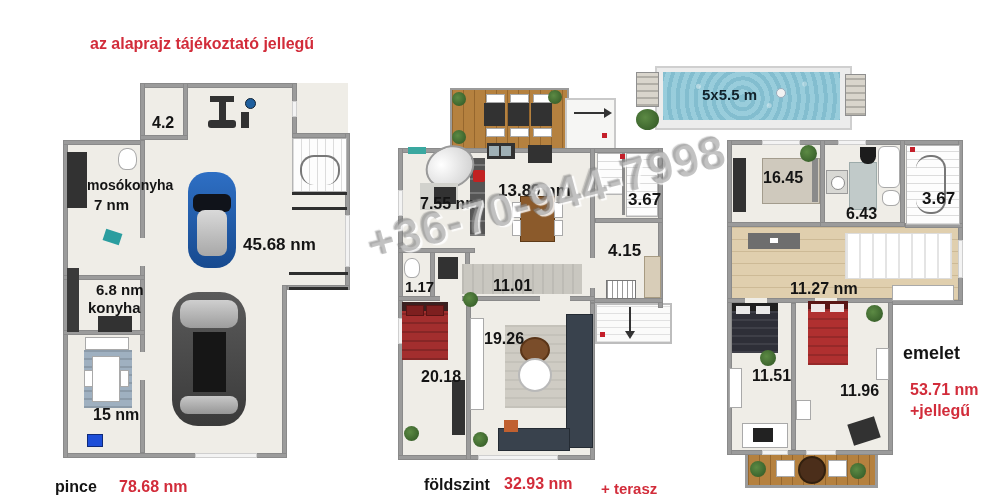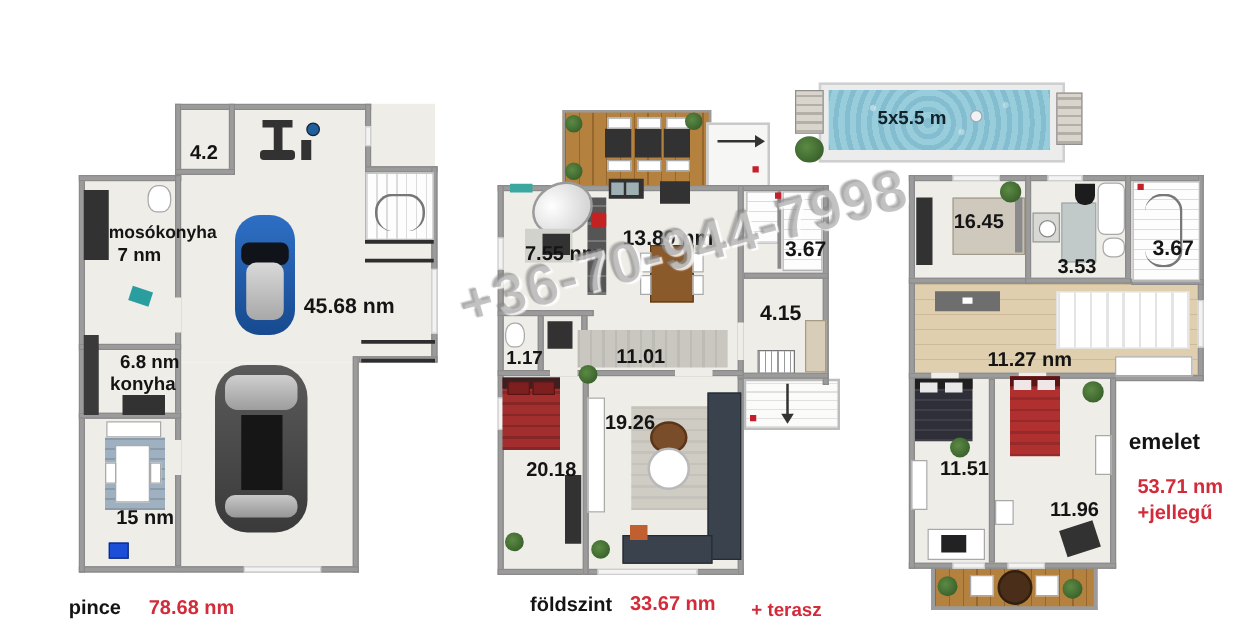--- a/index.html
+++ b/index.html
@@ -37,20 +37,21 @@
   .arrowhead-r{position:absolute;width:0;height:0;border-left:8px solid #333;border-top:5px solid transparent;border-bottom:5px solid transparent;}
   .arrowhead-d{position:absolute;width:0;height:0;border-top:8px solid #333;border-left:5px solid transparent;border-right:5px solid transparent;}
   .wavyrug{position:absolute;background:#fff;border:1px solid #ddd;
      background-image:repeating-linear-gradient(90deg,#e4e4e4 0 2px,#fff 2px 13px);}
 </style>
 </head>
 <body>
 
 <div id="canvas">
 
+  <div class="lbl red" style="left:90px;top:36px;font-size:16px;">az alaprajz tájékoztató jellegű</div>
 
   <div>
 
     <div class="floor" style="left:140px;top:83px;width:208px;height:207px;"></div>
     <div class="floor" style="left:140px;top:290px;width:147px;height:168px;"></div>
     <div class="floor" style="left:63px;top:140px;width:82px;height:318px;"></div>
 
     <div class="wall" style="left:140px;top:83px;width:157px;height:5px;"></div>
     <div class="wall" style="left:292px;top:83px;width:5px;height:55px;"></div>
     <div class="win" style="left:292px;top:101px;width:5px;height:16px;"></div>
@@ -215,21 +216,21 @@
     <div class="lbl" style="left:420px;top:196px;font-size:16px;">7.55 nm</div>
     <div class="lbl" style="left:498px;top:182px;font-size:17px;">13.89 nm</div>
     <div class="lbl" style="left:628px;top:191px;font-size:17px;">3.67</div>
     <div class="lbl" style="left:608px;top:242px;font-size:17px;">4.15</div>
     <div class="lbl" style="left:493px;top:278px;font-size:16px;">11.01</div>
     <div class="lbl" style="left:405px;top:279px;font-size:15px;">1.17</div>
     <div class="lbl" style="left:421px;top:369px;font-size:16px;">20.18</div>
     <div class="lbl" style="left:484px;top:331px;font-size:16px;">19.26</div>
 
     <div class="lbl" style="left:424px;top:477px;font-size:16px;">földszint</div>
-    <div class="lbl red" style="left:504px;top:476px;font-size:16px;">33.67 nm</div>
+    <div class="lbl red" style="left:504px;top:476px;font-size:16px;">32.93 nm</div>
     <div class="lbl red" style="left:601px;top:481px;font-size:15px;">+ terasz</div>
   </div>
 
   <div>
     <div class="abs" style="left:655px;top:66px;width:193px;height:60px;background:#ececec;border:2px solid #cfcfcf;"></div>
     <div class="pool-water" style="left:663px;top:72px;width:177px;height:48px;"></div>
     <div class="lbl" style="left:702px;top:87px;font-size:15px;color:#12222b;">5x5.5 m</div>
     <div class="abs" style="left:776px;top:88px;width:8px;height:8px;border-radius:50%;background:#f2f2f2;border:1px solid #9ab;"></div>
     <div class="lounger" style="left:636px;top:72px;width:21px;height:33px;"></div>
     <div class="lounger" style="left:845px;top:74px;width:19px;height:40px;"></div>
@@ -307,25 +308,25 @@
       <div class="abs" style="left:3px;top:3px;width:14px;height:8px;background:#efe7e7;"></div>
       <div class="abs" style="left:22px;top:3px;width:14px;height:8px;background:#efe7e7;"></div>
     </div>
     <div class="darkbox" style="left:850px;top:420px;width:28px;height:22px;transform:rotate(-18deg);"></div>
     <div class="whitebox" style="left:876px;top:348px;width:11px;height:30px;"></div>
     <div class="plant" style="left:866px;top:305px;width:17px;height:17px;"></div>
     <div class="whitebox" style="left:796px;top:400px;width:13px;height:18px;"></div>
     <div class="whitebox" style="left:892px;top:285px;width:60px;height:14px;"></div>
 
     <div class="lbl" style="left:763px;top:170px;font-size:16px;">16.45</div>
-    <div class="lbl" style="left:846px;top:206px;font-size:16px;">3.53</div>
+    <div class="lbl" style="left:846px;top:206px;font-size:16px;">6.43</div>
     <div class="lbl" style="left:922px;top:190px;font-size:17px;">3.67</div>
     <div class="lbl" style="left:790px;top:281px;font-size:16px;">11.27 nm</div>
     <div class="lbl" style="left:752px;top:368px;font-size:16px;">11.51</div>
-    <div class="lbl" style="left:840px;top:401px;font-size:16px;">11.96</div>
+    <div class="lbl" style="left:840px;top:383px;font-size:16px;">11.96</div>
 
     <div class="lbl" style="left:903px;top:344px;font-size:18px;">emelet</div>
     <div class="lbl red" style="left:910px;top:382px;font-size:16px;">53.71 nm</div>
     <div class="lbl red" style="left:910px;top:403px;font-size:16px;">+jellegű</div>
   </div>
 
   <div id="watermark">+36-70-944-7998</div>
 
 </div>
 

